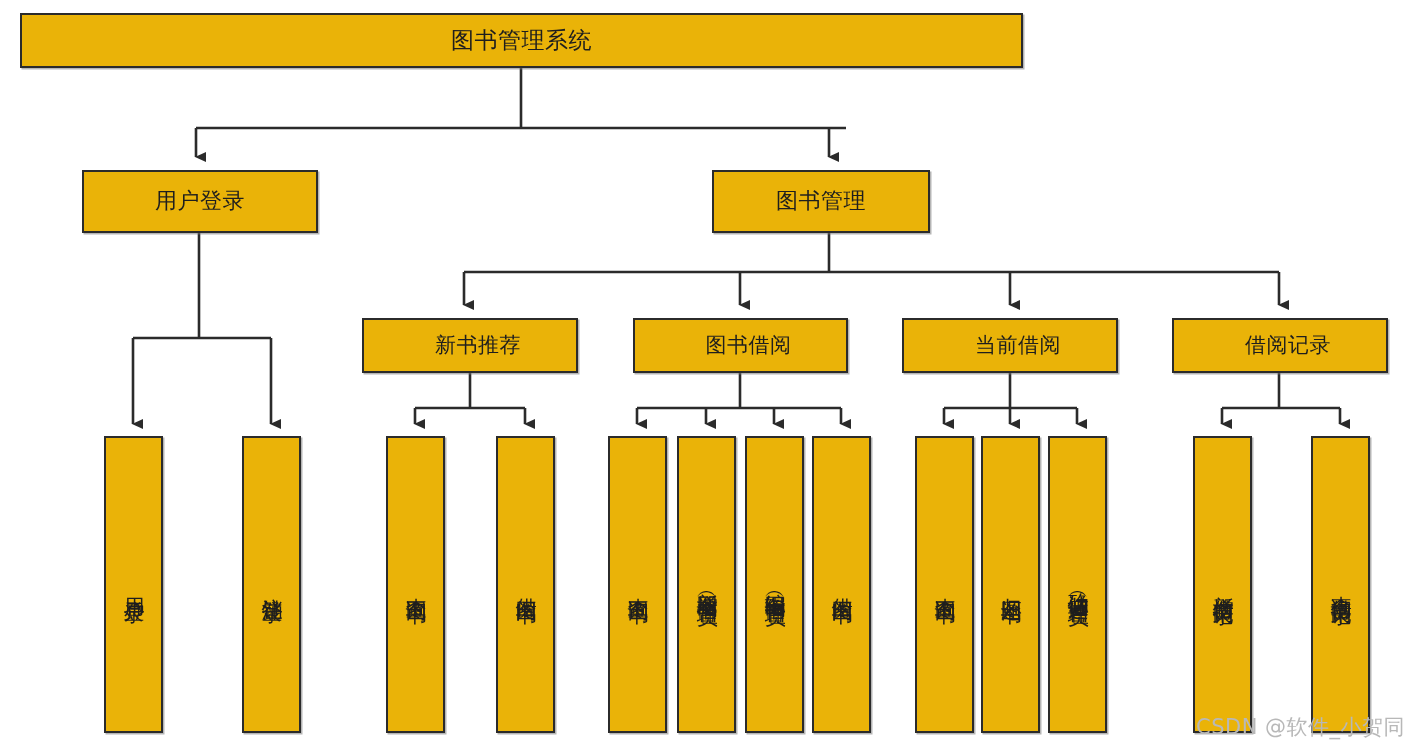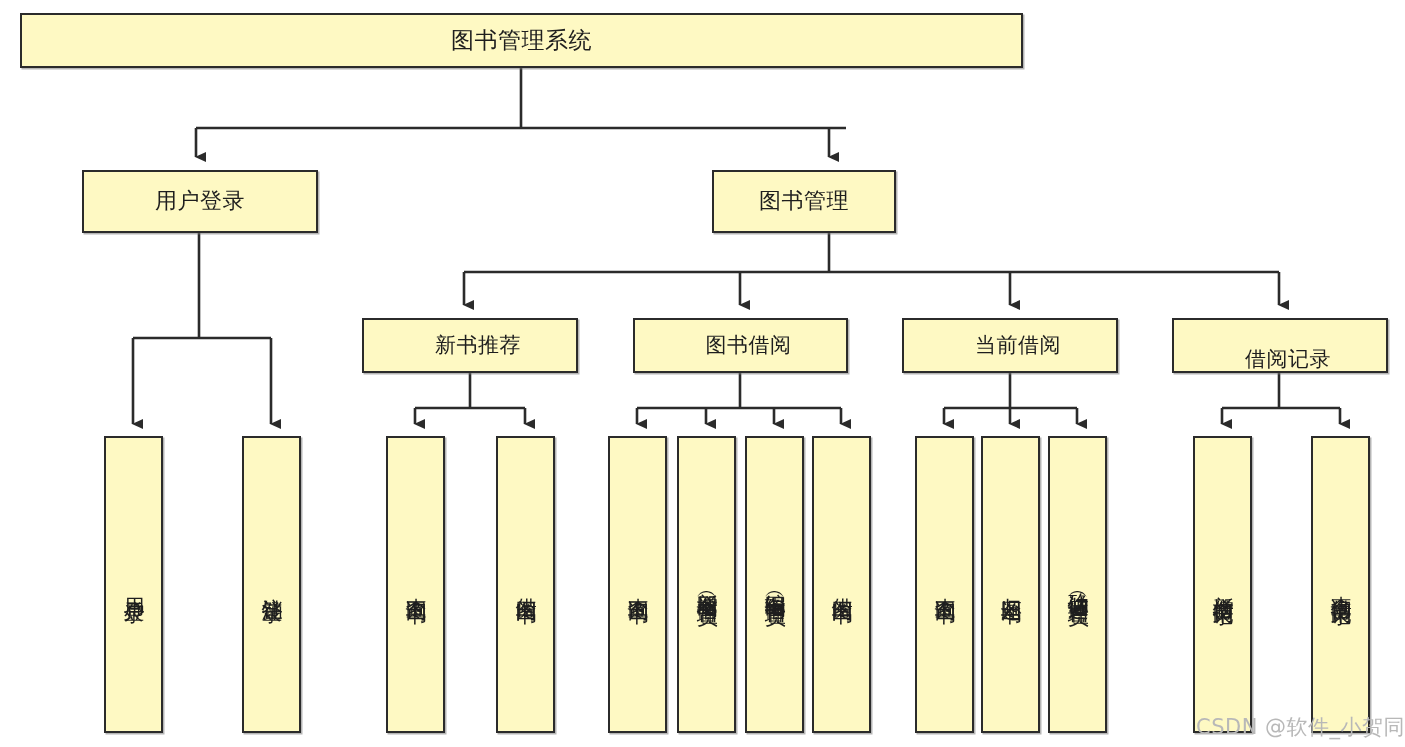--- a/index.html
+++ b/index.html
@@ -19,21 +19,21 @@
   svg#connector-layer{
     position:absolute;
     left:0; top:0;
     width:1405px;
     height:747px;
     pointer-events:none;
   }
   .node{
     position:absolute;
     box-sizing:border-box;
-    background:#fef9c3;
+    background:#eab308;
     border:2.5px solid #2b2b2b;
     display:flex;
     align-items:center;
     justify-content:center;
     box-shadow:1.5px 1.5px 0 rgba(120,120,120,.55);
   }
   .node .node-label{
     font-size:22px;
     line-height:1.1;
     color:#1e1e1e;
@@ -127,34 +127,34 @@
     </g>
   </svg>
 
   <div class="node root" style="left:20px;top:13px;width:1003px;height:55px;">
     <span class="node-label">图书管理系统</span>
   </div>
 
   <div class="node level2" style="left:82px;top:170px;width:236px;height:63px;">
     <span class="node-label">用户登录</span>
   </div>
-  <div class="node level2" style="left:712px;top:170px;width:184px;height:63px;">
+  <div class="node level2" style="left:712px;top:170px;width:218px;height:63px;">
     <span class="node-label">图书管理</span>
   </div>
 
   <div class="node level3" style="left:362px;top:318px;width:216px;height:55px;">
     <span class="node-label">新书推荐</span>
   </div>
   <div class="node level3" style="left:902px;top:318px;width:216px;height:55px;">
     <span class="node-label">当前借阅</span>
   </div>
   <div class="node level3" style="left:633px;top:318px;width:215px;height:55px;">
     <span class="node-label">图书借阅</span>
   </div>
-  <div class="node level3" style="left:1172px;top:318px;width:216px;height:55px;align-items:flex-end;">
+  <div class="node level3" style="left:1172px;top:318px;width:216px;height:55px;">
     <span class="node-label">借阅记录</span>
   </div>
 
   <div class="node leaf short" style="left:104px;top:436px;width:59px;height:297px;">
     <span class="node-label" style="margin-top: 137px;">用户登录</span>
   </div>
   <div class="node leaf short" style="left:242px;top:436px;width:59px;height:297px;">
     <span class="node-label" style="margin-top: 137px;">注销登录</span>
   </div>
 

